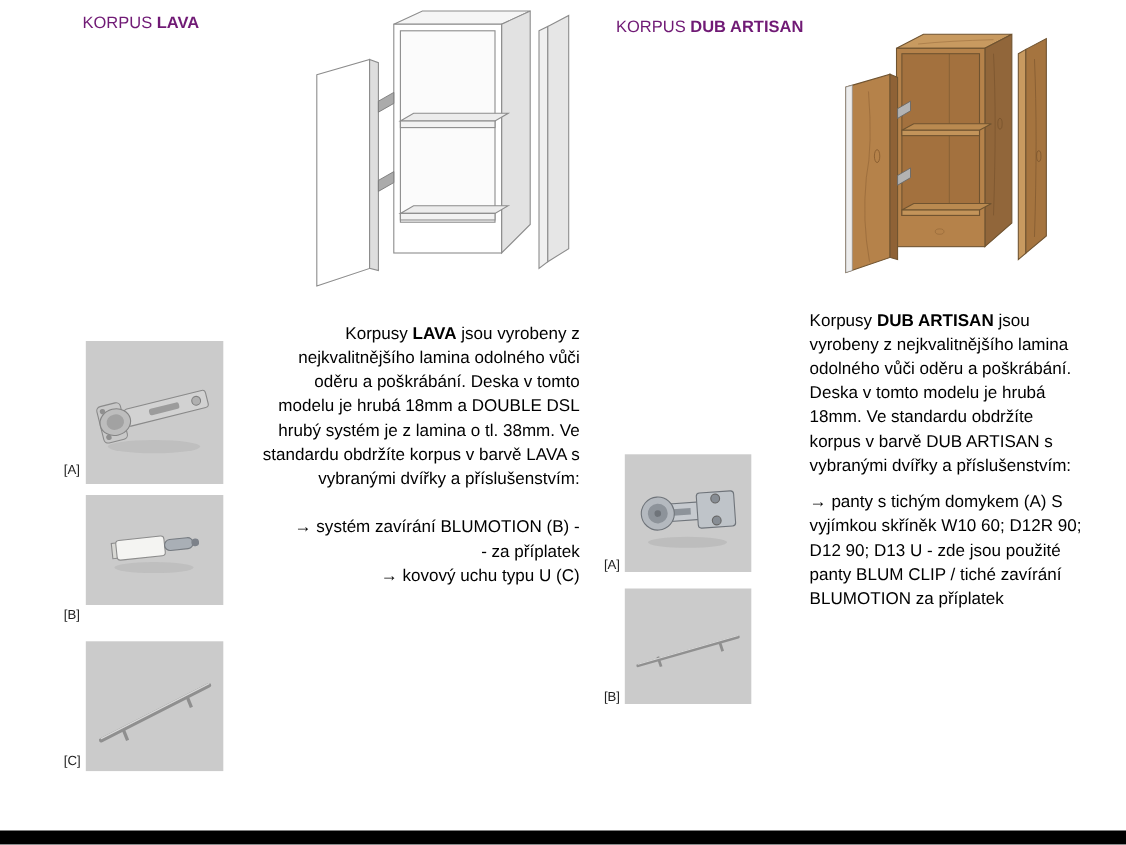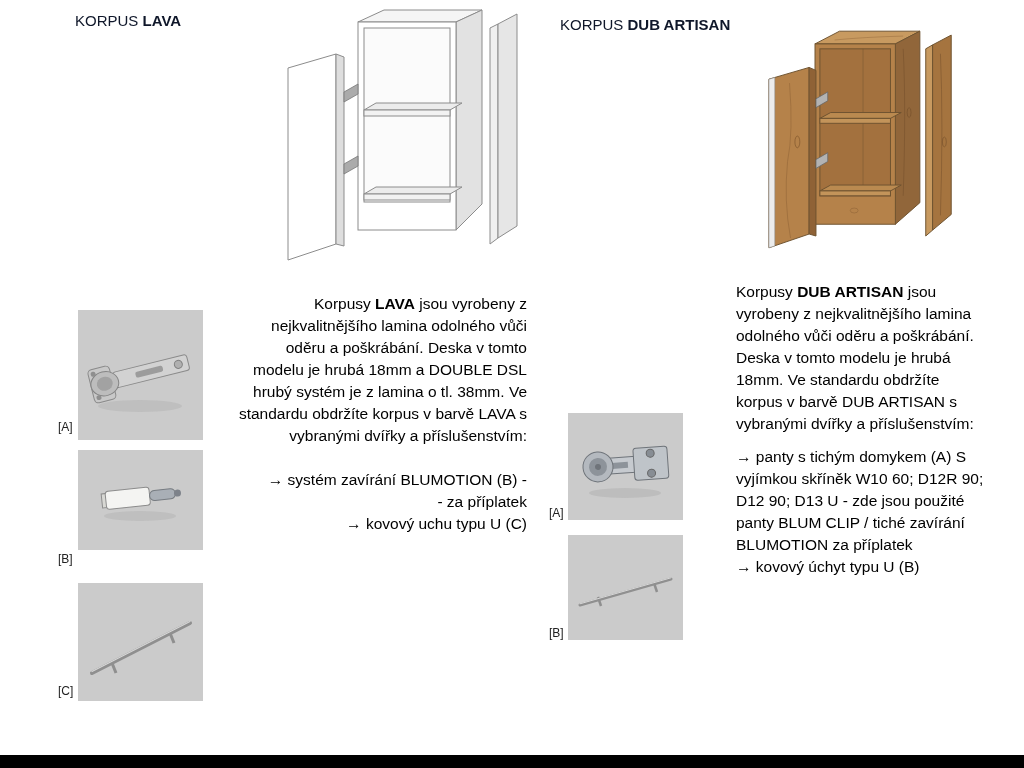--- a/index.html
+++ b/index.html
@@ -1,20 +1,20 @@
 <!DOCTYPE html>
 <html><head>
 <meta charset="utf-8">
 <style>
   * { margin:0; padding:0; box-sizing:border-box; }
   html,body { background:#fff; }
   body { font-family:"Liberation Sans", sans-serif; }
   .page { position:relative; width:1024px; height:768px; background:#ffffff; overflow:hidden; }
 
-  .heading { position:absolute; font-size:15px; font-weight:400; color:#0f172a; white-space:nowrap; }
+  .heading { position:absolute; font-size:15px; font-weight:400; color:#701a75; white-space:nowrap; }
   .b { font-weight:700; }
   .heading-left  { left:75px;  top:12px; }
   .heading-right { left:560px; top:16px; }
 
   .cabinet { position:absolute; }
   .cabinet-lava    { left:286px; top:6px;  width:233px; height:256px; }
   .cabinet-artisan { left:766px; top:24px; width:196px; height:228px; }
   .cabinet svg { width:100%; height:100%; display:block; }
 
   .hwbox { position:absolute; background:#cbcbcb; }
@@ -190,18 +190,17 @@
     </svg>
   </div>
 
   <span class="hwlabel lbl-ra">[A]</span>
   <span class="hwlabel lbl-rb">[B]</span>
 
   <div class="textblock textblock-right">
     <p class="para"><span>Korpusy </span><span class="b">DUB ARTISAN</span><span> jsou vyrobeny z nejkvalitnějšího lamina odolného vůči oděru a poškrábání. Deska v tomto modelu je hrubá 18mm. Ve standardu obdržíte korpus v barvě DUB ARTISAN s vybranými dvířky a příslušenstvím:</span></p>
     <div class="bullets">
       <div class="bullet">→ panty s tichým domykem (A) S vyjímkou skříněk W10 60; D12R 90; D12 90; D13 U - zde jsou použité panty BLUM CLIP / tiché zavírání BLUMOTION za příplatek</div>
-      <div class="bullet">→ kovový úchyt typu U (B)</div>
     </div>
   </div>
 
   <div class="footer-bar"></div>
 </div>
 
 </body></html>

